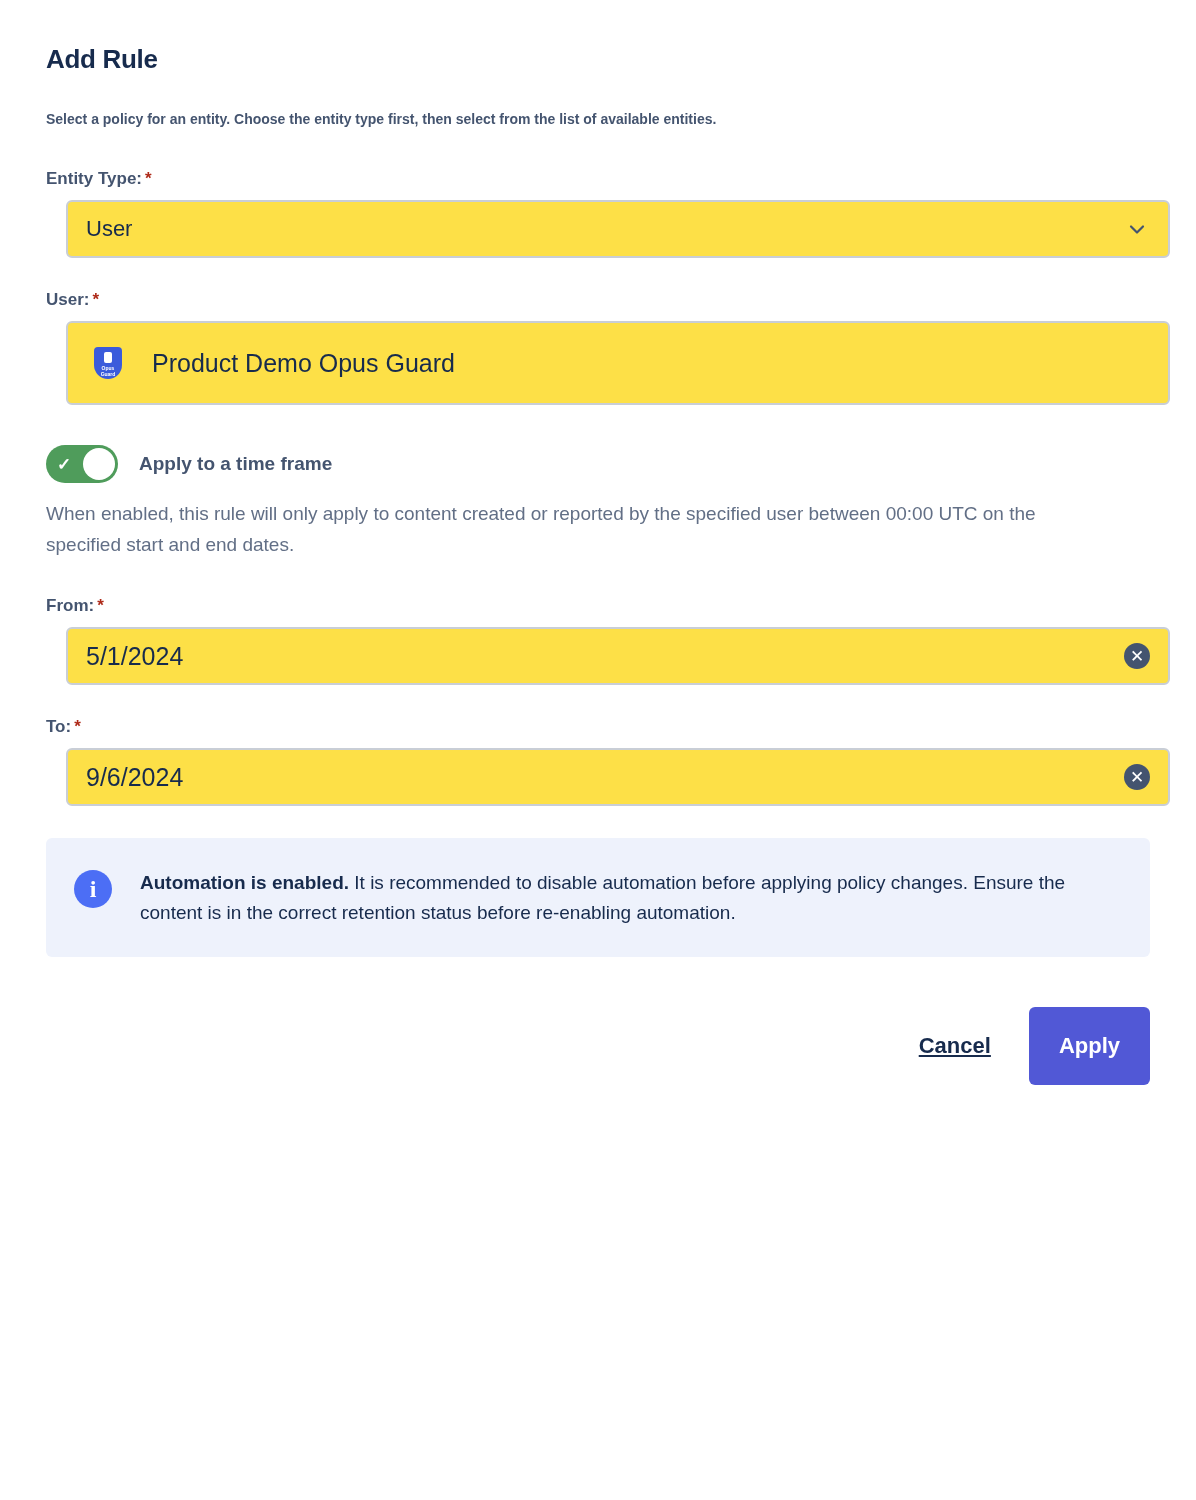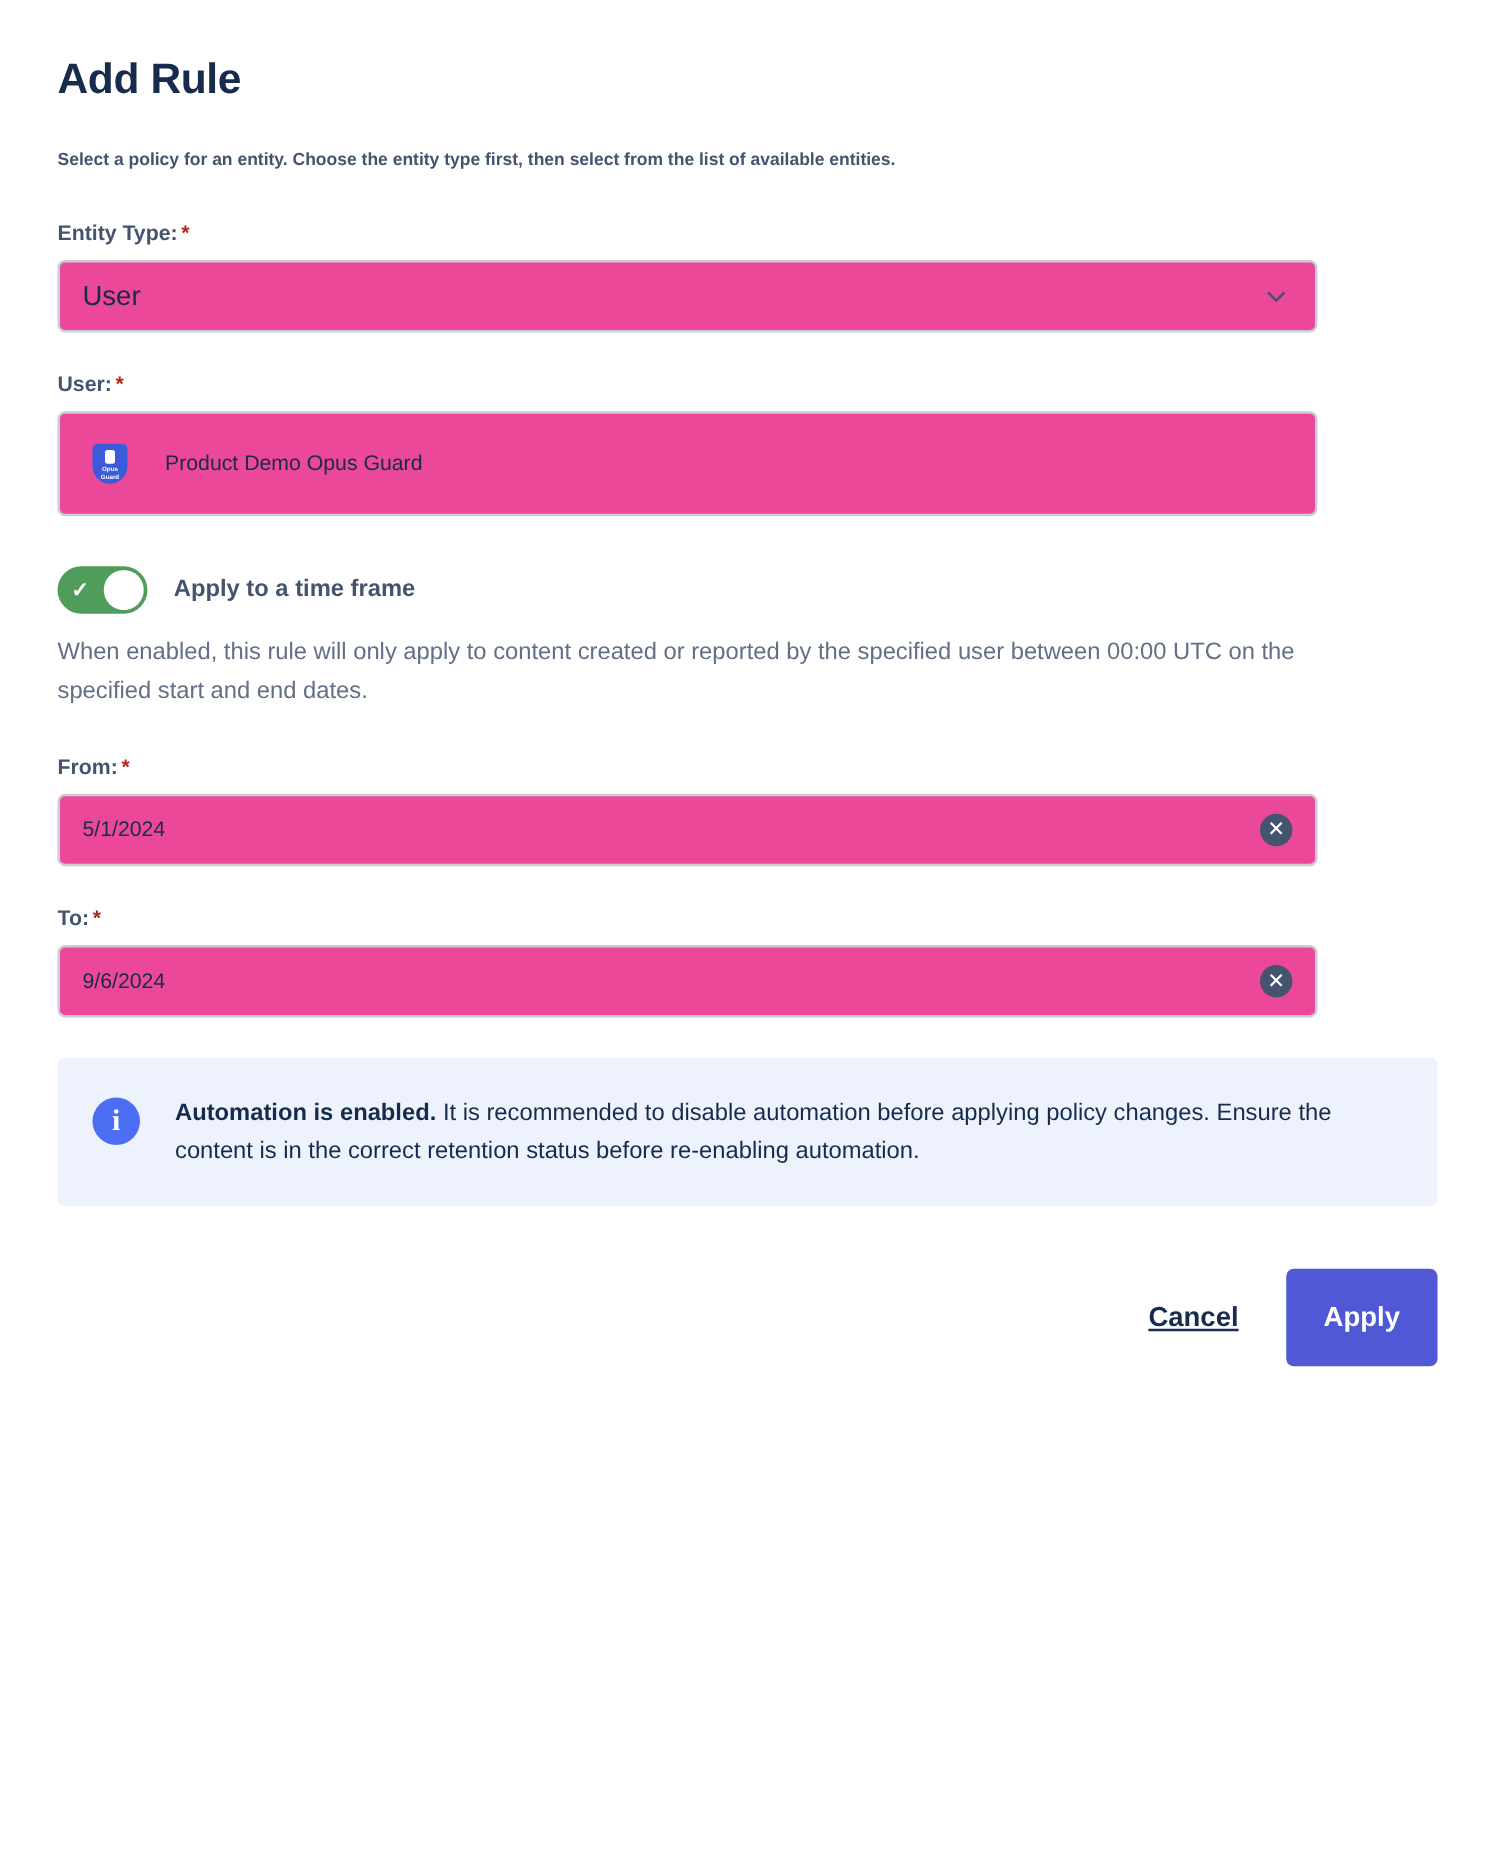--- a/index.html
+++ b/index.html
@@ -12,21 +12,21 @@
   body {
     width: 1196px;
     height: 1500px;
     position: relative;
     overflow: hidden;
   }
   .dialog {
     padding: 44px 46px 0 46px;
   }
   .title {
-    font-size: 34px;
+    font-size: 26px;
     font-weight: bold;
     color: #172b4d;
     letter-spacing: -0.3px;
     margin: 0 0 34px 0;
   }
   .subtitle {
     font-size: 14px;
     font-weight: bold;
     color: #44546f;
     line-height: 1.45;
@@ -39,31 +39,32 @@
     color: #44546f;
     margin-bottom: 11px;
   }
   .req {
     color: #ae2a19;
     font-weight: bold;
     margin-left: 3px;
   }
   .control {
     position: relative;
-    width: 1008px;
+    width: 1104px;
     height: 58px;
     border: 2px solid #c9ced6;
     border-radius: 6px;
-    background: #ec4899;
+    background: #fde047;
     display: flex;
     align-items: center;
     padding: 0 18px;
+    margin-left: 20px;
   }
   .control .value {
-    font-size: 17px;
+    font-size: 25px;
     color: #172b4d;
   }
   .control.select .value { font-size: 22px; }
   .chevron {
     position: absolute;
     right: 20px;
     top: 50%;
     transform: translateY(-50%);
     width: 22px;
     height: 22px;

